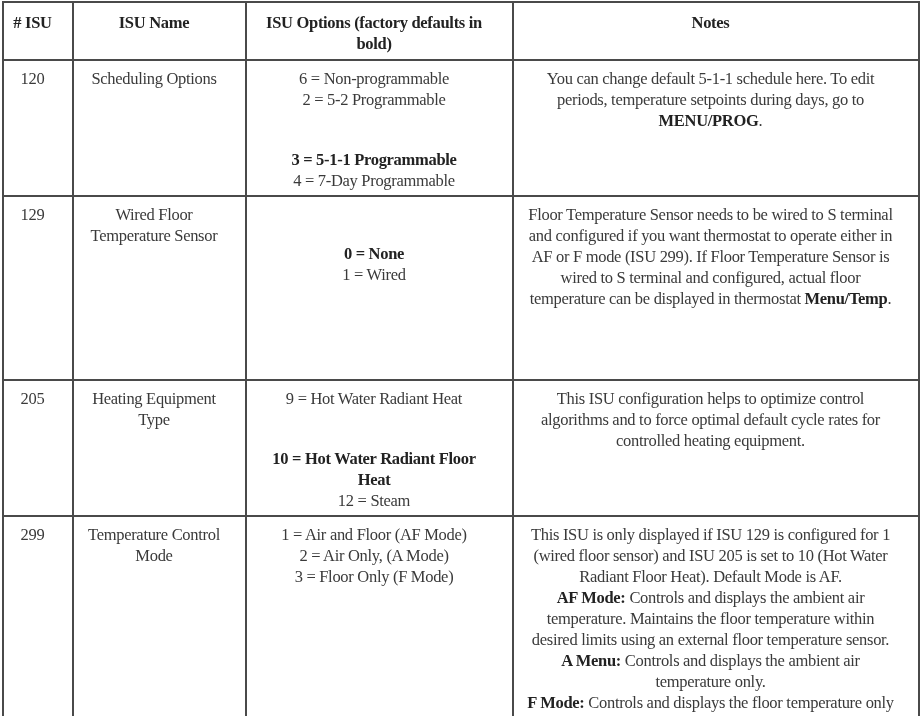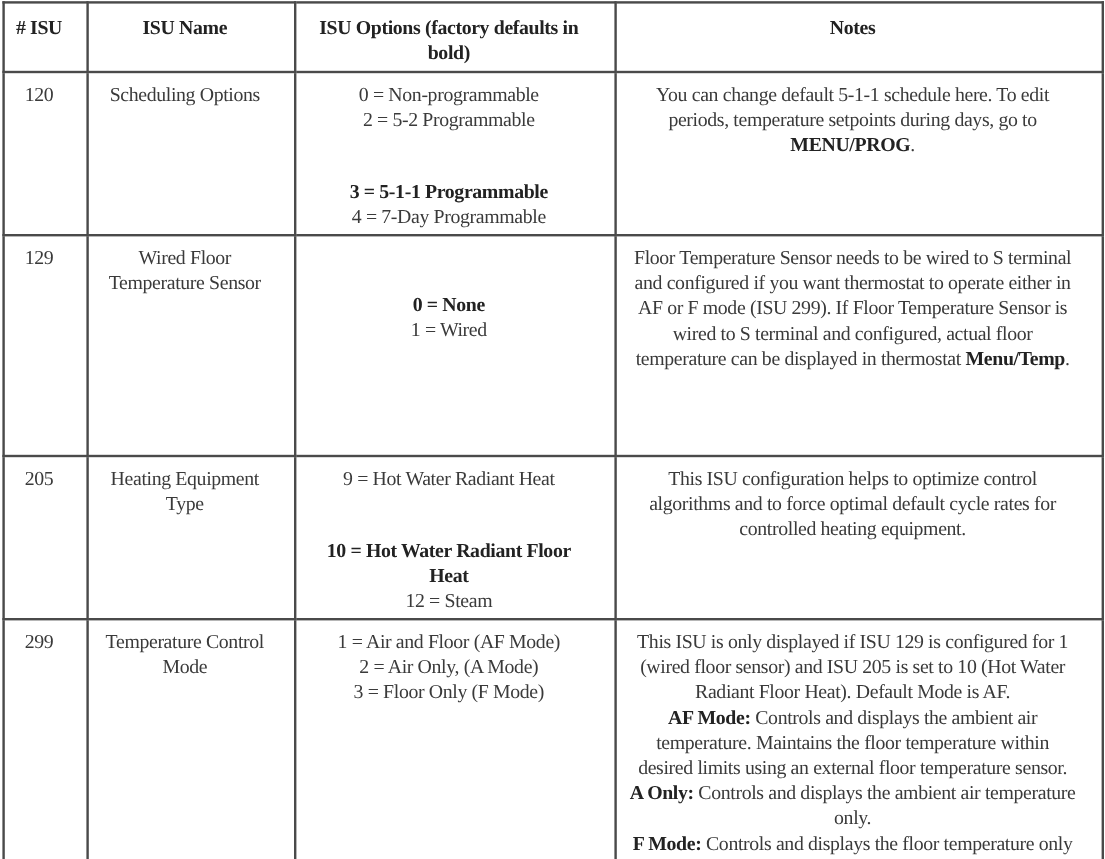--- a/index.html
+++ b/index.html
@@ -32,21 +32,21 @@
       <th>ISU Name</th>
       <th>ISU Options (factory defaults in bold)</th>
       <th>Notes</th>
     </tr>
   </thead>
   <tbody>
     <tr class="r0">
       <td>120</td>
       <td>Scheduling Options</td>
       <td>
-        <span class="line">0 = Non-programmable</span>
+        <span class="line">6 = Non-programmable</span>
         <span class="line">2 = 5-2 Programmable</span>
         <span class="line bold">3 = 5-1-1 Programmable</span>
         <span class="line">4 = 7-Day Programmable</span>
       </td>
       <td><span>You can change default 5-1-1 schedule here. To edit periods, temperature setpoints during days, go to </span><b>MENU/PROG</b><span>.</span></td>
     </tr>
     <tr class="r2">
       <td>129</td>
       <td>Wired Floor Temperature Sensor</td>
       <td>
@@ -69,18 +69,18 @@
       <td>299</td>
       <td>Temperature Control Mode</td>
       <td>
         <span class="line">1 = Air and Floor (AF Mode)</span>
         <span class="line">2 = Air Only, (A Mode)</span>
         <span class="line">3 = Floor Only (F Mode)</span>
       </td>
       <td>
         <span class="line"><span>This ISU is only displayed if ISU 129 is configured for 1 (wired floor sensor) and ISU 205 is set to 10 (Hot Water Radiant Floor Heat). Default Mode is AF.</span></span>
         <span class="line"><b>AF Mode:</b><span> Controls and displays the ambient air temperature. Maintains the floor temperature within desired limits using an external floor temperature sensor.</span></span>
-        <span class="line"><b>A Only:</b><span> Controls and displays the ambient air temperature only.</span></span>
+        <span class="line"><b>A Menu:</b><span> Controls and displays the ambient air temperature only.</span></span>
         <span class="line"><b>F Mode:</b><span> Controls and displays the floor temperature only using an external floor temperature sensor.</span></span>
       </td>
     </tr>
   </tbody>
 </table>
 
 </body></html>

